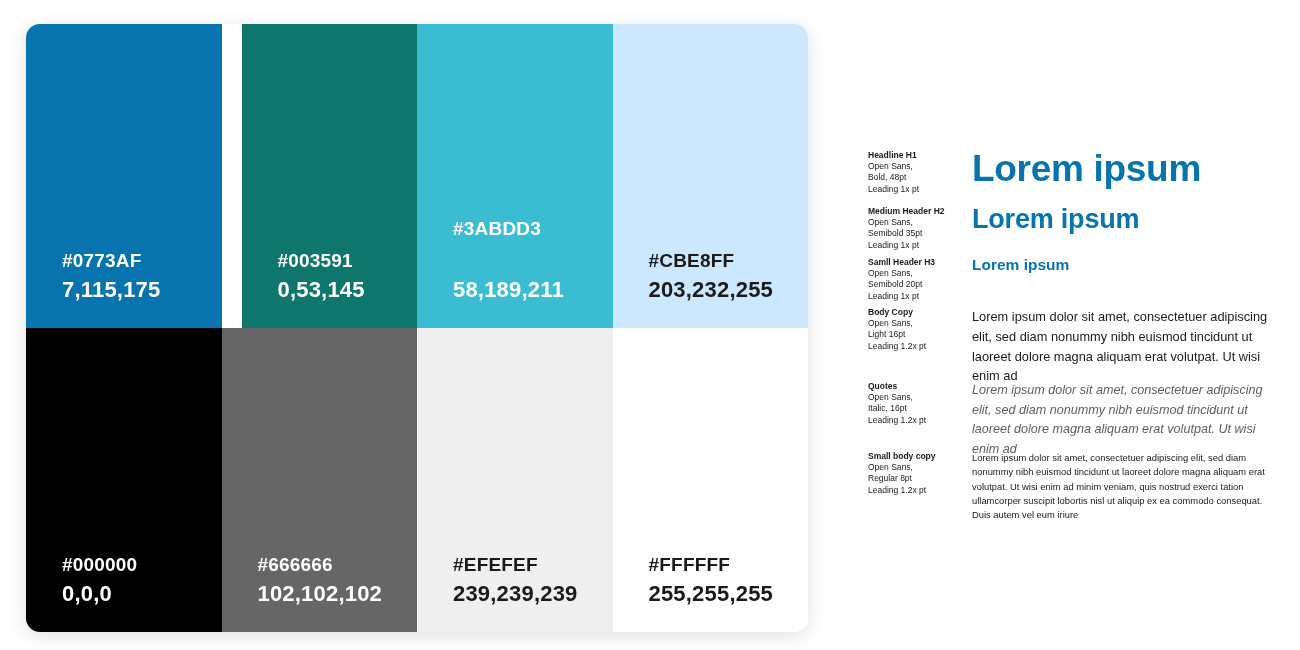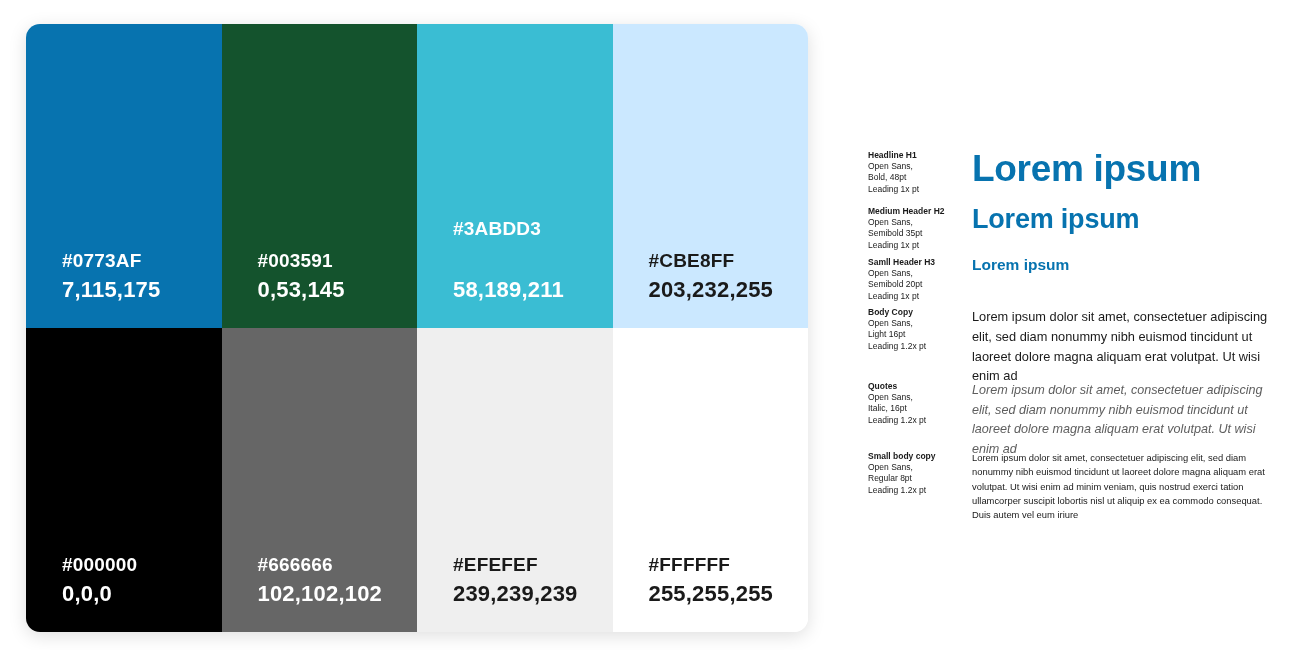--- a/index.html
+++ b/index.html
@@ -126,21 +126,21 @@
 </head>
 <body>
 
 <div id="palette-card">
 
   <div class="swatch" id="sw0" style="background: rgb(7, 115, 175); color: rgb(255, 255, 255);">
     <span class="hex">#0773AF</span>
     <span class="rgb">7,115,175</span>
   </div>
 
-  <div class="swatch" id="sw1" style="background: #14532d; color: rgb(255, 255, 255);">
+  <div class="swatch" id="sw1" style="background: #0f766e; color: rgb(255, 255, 255); margin-left: 20px;">
     <span class="hex">#003591</span>
     <span class="rgb">0,53,145</span>
   </div>
 
   <div class="swatch" id="sw2" style="background: rgb(58, 189, 211); color: rgb(255, 255, 255); gap: 32px;">
     <span class="hex">#3ABDD3</span>
     <span class="rgb">58,189,211</span>
   </div>
 
   <div class="swatch" id="sw3" style="background: rgb(203, 232, 255); color: rgb(26, 26, 26);">

